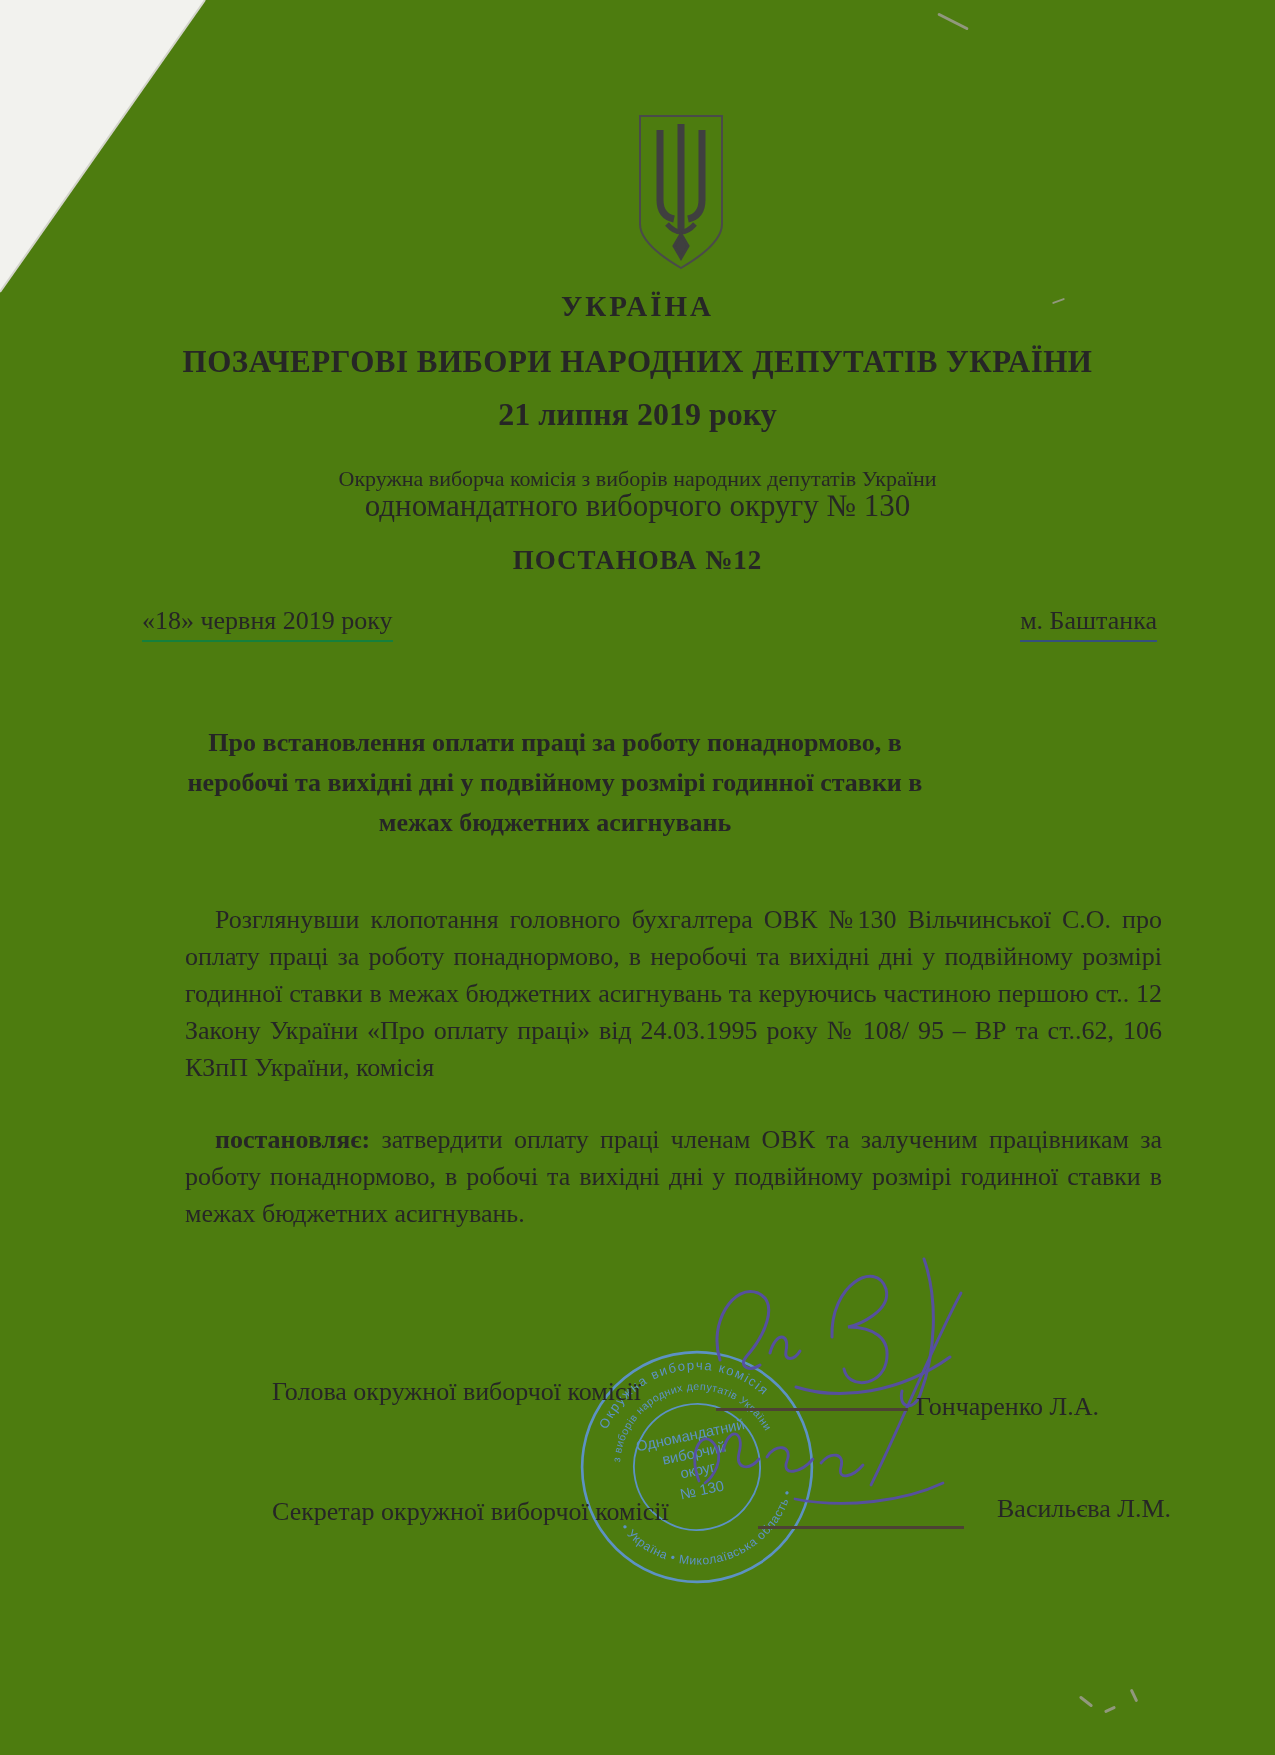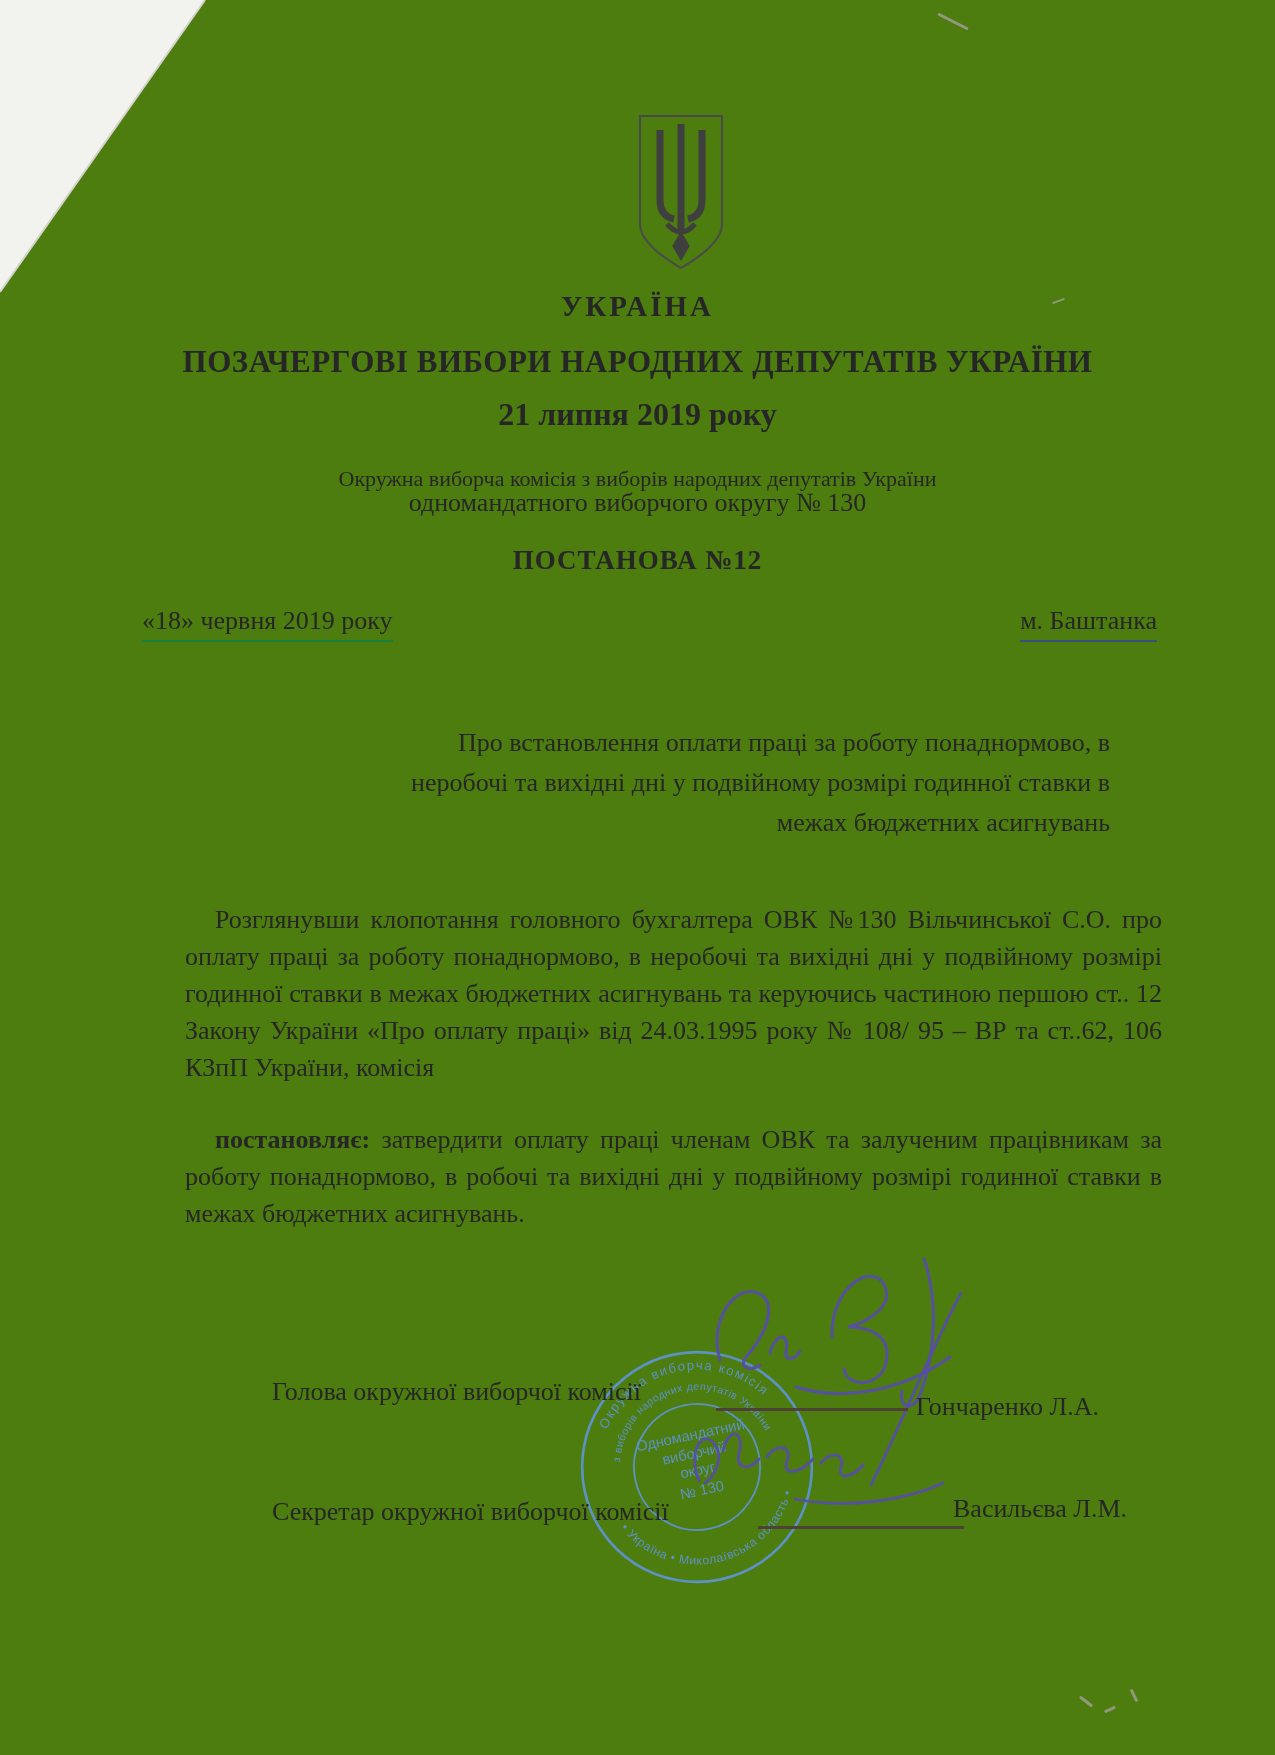--- a/index.html
+++ b/index.html
@@ -7,34 +7,34 @@
   .page {
     position:relative; width:1275px; height:1755px;
     background:#4d7c0f; overflow:hidden;
     font-family:"Liberation Serif", serif; color:#262626;
   }
   .center-line { position:absolute; left:0; width:1275px; text-align:center; white-space:nowrap; }
   .country { top:290px; font-size:29px; font-weight:bold; letter-spacing:3px; }
   .election-title { top:344px; font-size:31px; font-weight:bold; letter-spacing:0.5px; }
   .election-date { top:396px; font-size:32px; font-weight:bold; }
   .comm1 { top:466px; font-size:22px; }
-  .comm2 { top:488px; font-size:26px; }
+  .comm2 { top:488px; font-size:31px; }
   .resolution-title { top:545px; font-size:27px; font-weight:bold; letter-spacing:1px; }
   .res-date { position:absolute; left:142px; top:606px; font-size:26px; border-bottom:2px solid #15803d; padding-bottom:4px; }
   .res-place { position:absolute; right:118px; top:606px; font-size:26px; border-bottom:2px solid #35507e; padding-bottom:4px;text-align:right; }
-  .subject { position:absolute; left:0; width:1110px; top:723px; text-align:right; font-weight:normal; font-size:26px; line-height:40px; }
+  .subject { position:absolute; left:0; width:1110px; top:723px; text-align:center; font-weight:bold; font-size:26px; line-height:40px; }
   .body-text { position:absolute; left:185px; width:977px; font-size:26px; line-height:37px; text-align:justify; text-indent:30px; }
   .p1 { top:901px; }
   .p2 { top:1121px; }
   .lead { font-weight:bold; }
   .sig-role1 { position:absolute; left:272px; top:1377px; font-size:26px; white-space:nowrap; }
   .sig-name1 { position:absolute; left:916px; top:1392px; font-size:26px; white-space:nowrap; }
   .sig-line1 { position:absolute; left:716px; top:1408px; width:192px; height:0; border-bottom:3px solid #4d4234; }
   .sig-role2 { position:absolute; left:272px; top:1497px; font-size:26px; white-space:nowrap; }
-  .sig-name2 { position:absolute; left:953px; top:1494px; font-size:26px; white-space:nowrap; }
+  .sig-name2 { position:absolute; left:997px; top:1494px; font-size:26px; white-space:nowrap; }
   .sig-line2 { position:absolute; left:758px; top:1526px; width:206px; height:0; border-bottom:3px solid #4d4234; }
   .emblem { position:absolute; left:634px; top:112px; width:94px; height:160px; }
   .stamp { position:absolute; left:573px; top:1343px; width:248px; height:248px; opacity:0.9; }
   .stamp text, .stamp textPath { font-family:"Liberation Sans", sans-serif; }
   .signature-svg { position:absolute; }
   #sig1 { left:700px; top:1245px; width:270px; height:175px; }
   #sig2 { left:675px; top:1285px; width:300px; height:260px; }
   .corner-fold { position:absolute; left:0; top:0; width:220px; height:300px; }
   .speck { position:absolute; background:#a29f99; border-radius:2px; opacity:0.8; }
   #speck1 { left:936px; top:20px; width:34px; height:3px; transform:rotate(27deg); }

